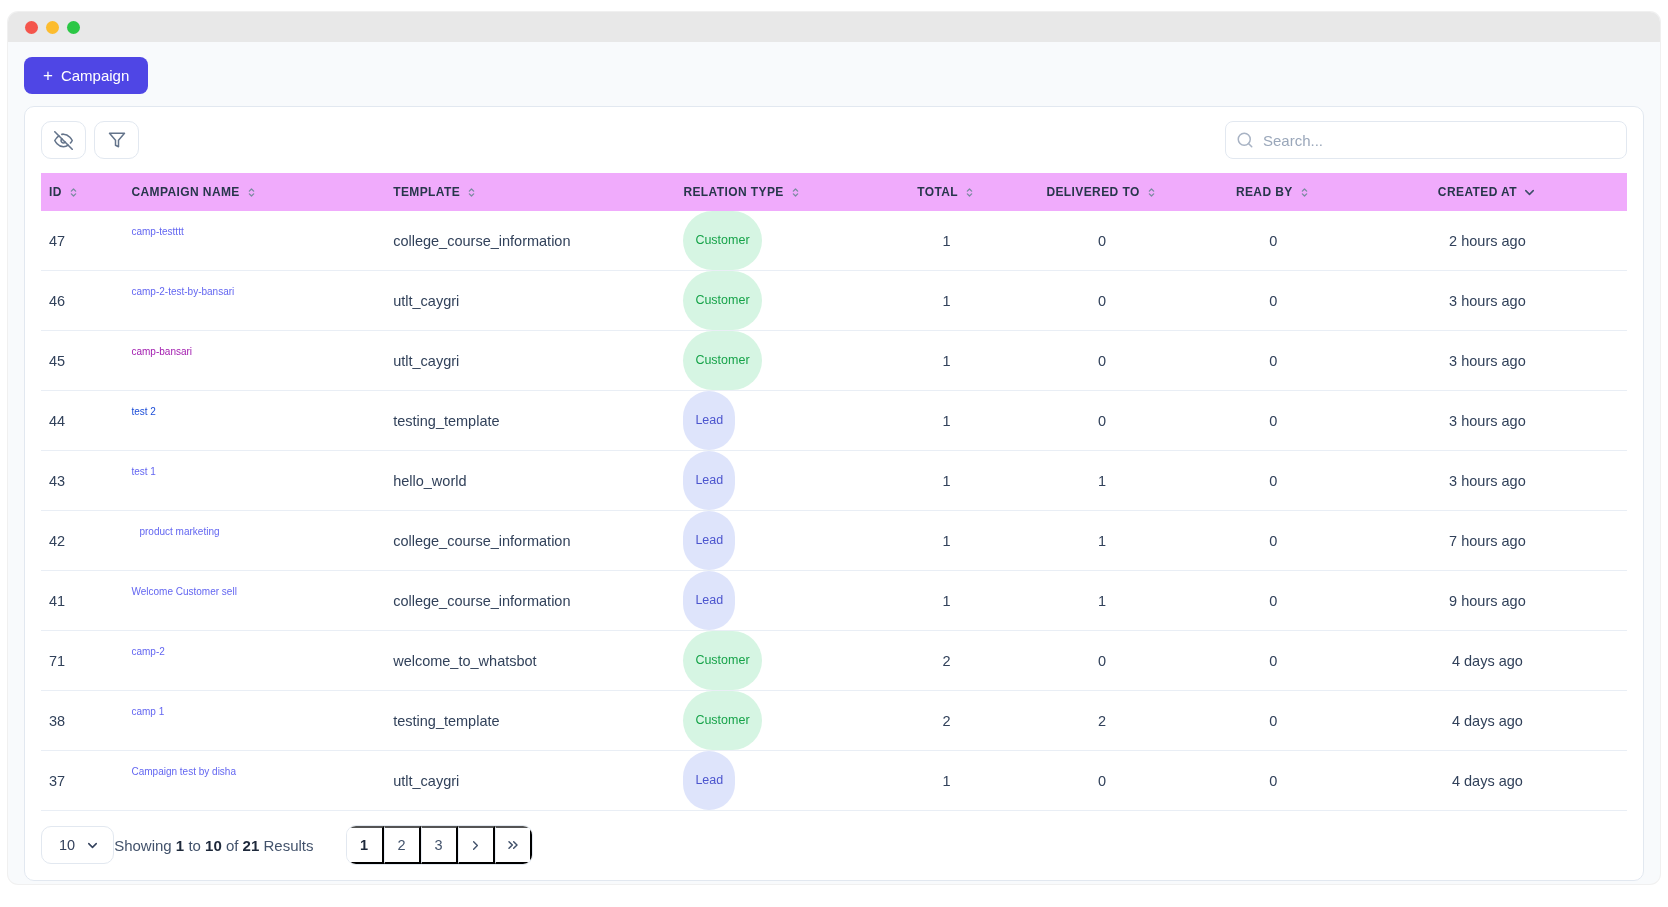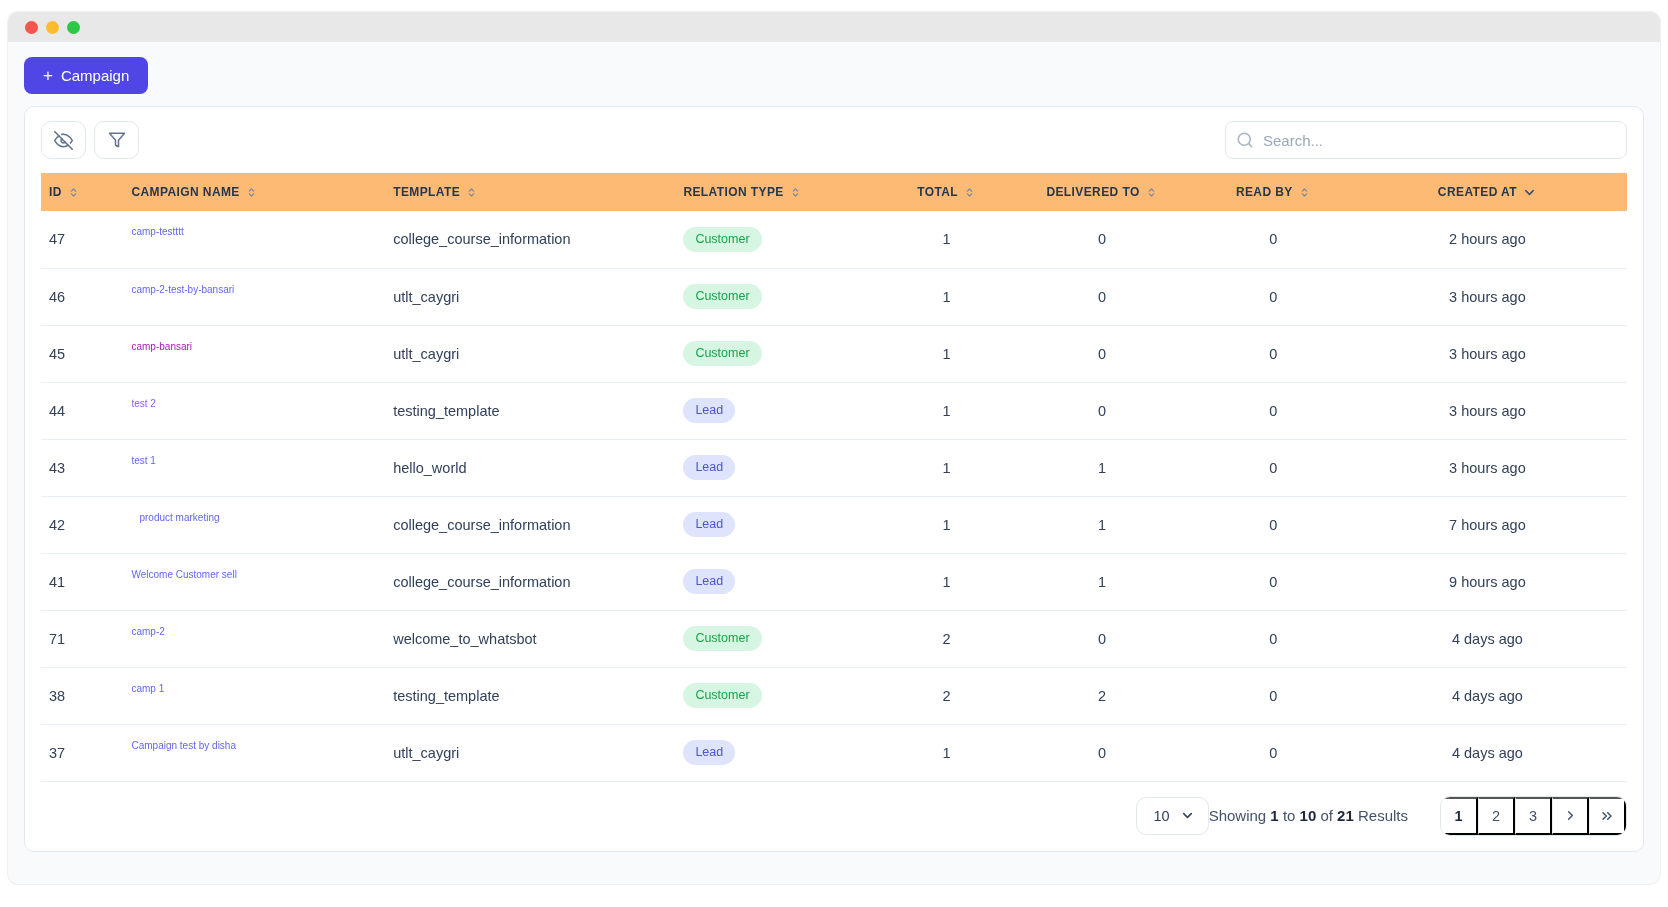--- a/index.html
+++ b/index.html
@@ -36,39 +36,39 @@
   .search-wrap .search-icon { position:absolute; left:11px; top:10px; color:#a8b3c4; pointer-events:none; }
   .search-input {
     width:100%; height:38px; border:1px solid #e2e8f0; border-radius:8px;
     padding:0 12px 0 37px; font-size:15px; font-family:inherit; color:#334155; outline:none; background:#fff;
   }
   .search-input::placeholder { color:#9aa7ba; }
 
   .table-wrap { padding:0 16px; }
   table { width:100%; border-collapse:collapse; table-layout:fixed; }
   thead th {
-    background:#fdba74; height:38px; font-size:12px; font-weight:700; letter-spacing:.4px;
+    background:#f0abfc; height:38px; font-size:12px; font-weight:700; letter-spacing:.4px;
     color:#27364b; text-transform:uppercase; padding:0 8px; white-space:nowrap; cursor:pointer;
   }
   thead th .th-inner { display:inline-flex; align-items:center; gap:5px; }
   th.al-left, td.al-left { text-align:left; }
   th.al-center, td.al-center { text-align:center; }
   .sort-ico { color:#7a8aa0; flex:0 0 auto; }
 
   tbody td {
     height:57px; border-bottom:1px solid #e9eef5; font-size:14.5px; color:#31415a;
     padding:0 8px; vertical-align:middle; white-space:nowrap; overflow:hidden;
   }
   td.cell-name { vertical-align:top; padding-top:11px; }
   a.row-link { color:#6366f1; text-decoration:none; font-size:10px; }
   .badge {
-    display:inline-block; padding:5px 12px; border-radius:999px; font-size:12.5px; line-height:1.2;
-  }
-
-  .card-footer { display:flex; align-items:center; justify-content:flex-end; padding:14px 16px 15px; }
+    display:inline-block; padding:22px 12px; border-radius:999px; font-size:12.5px; line-height:1.2;
+  }
+
+  .card-footer { display:flex; align-items:center; justify-content:flex-start; padding:14px 16px 15px; }
   .pagesize {
     display:inline-flex; align-items:center; gap:10px; height:38px; padding:0 13px 0 17px;
     border:1px solid #e2e8f0; border-radius:10px; background:#fff; color:#33415c;
     font-size:14.5px; cursor:pointer;
   }
   .footer-right { display:flex; align-items:center; gap:32px; }
   .showing { font-size:15px; color:#42526b; }
   .showing b { color:#1e293b; font-weight:700; }
   .pager { display:inline-flex; border:1px solid #e2e8f0; border-radius:10px; overflow:hidden; background:#fff; }
   .pager .pg {
@@ -238,21 +238,21 @@
                 <td class="al-left cell-name"><a class="row-link" href="#" style="color: #a21caf; margin-top: 34px;">camp-bansari</a></td>
                 <td class="al-left">utlt_caygri</td>
                 <td class="al-left"><span class="badge" style="background: rgb(214, 245, 227); color: rgb(23, 163, 74);">Customer</span></td>
                 <td class="al-center">1</td>
                 <td class="al-center">0</td>
                 <td class="al-center">0</td>
                 <td class="al-center">3 hours ago</td>
               </tr>
               <tr>
                 <td class="al-left">44</td>
-                <td class="al-left cell-name"><a class="row-link" href="#" style="color: #8b5cf6;">test 2</a></td>
+                <td class="al-left cell-name"><a class="row-link" href="#" style="color: #1d4ed8;">test 2</a></td>
                 <td class="al-left">testing_template</td>
                 <td class="al-left"><span class="badge" style="background: rgb(222, 228, 251); color: rgb(76, 85, 206);">Lead</span></td>
                 <td class="al-center">1</td>
                 <td class="al-center">0</td>
                 <td class="al-center">0</td>
                 <td class="al-center">3 hours ago</td>
               </tr>
               <tr>
                 <td class="al-left">43</td>
                 <td class="al-left cell-name"><a class="row-link" href="#" style="color: rgb(99, 102, 241);">test 1</a></td>

